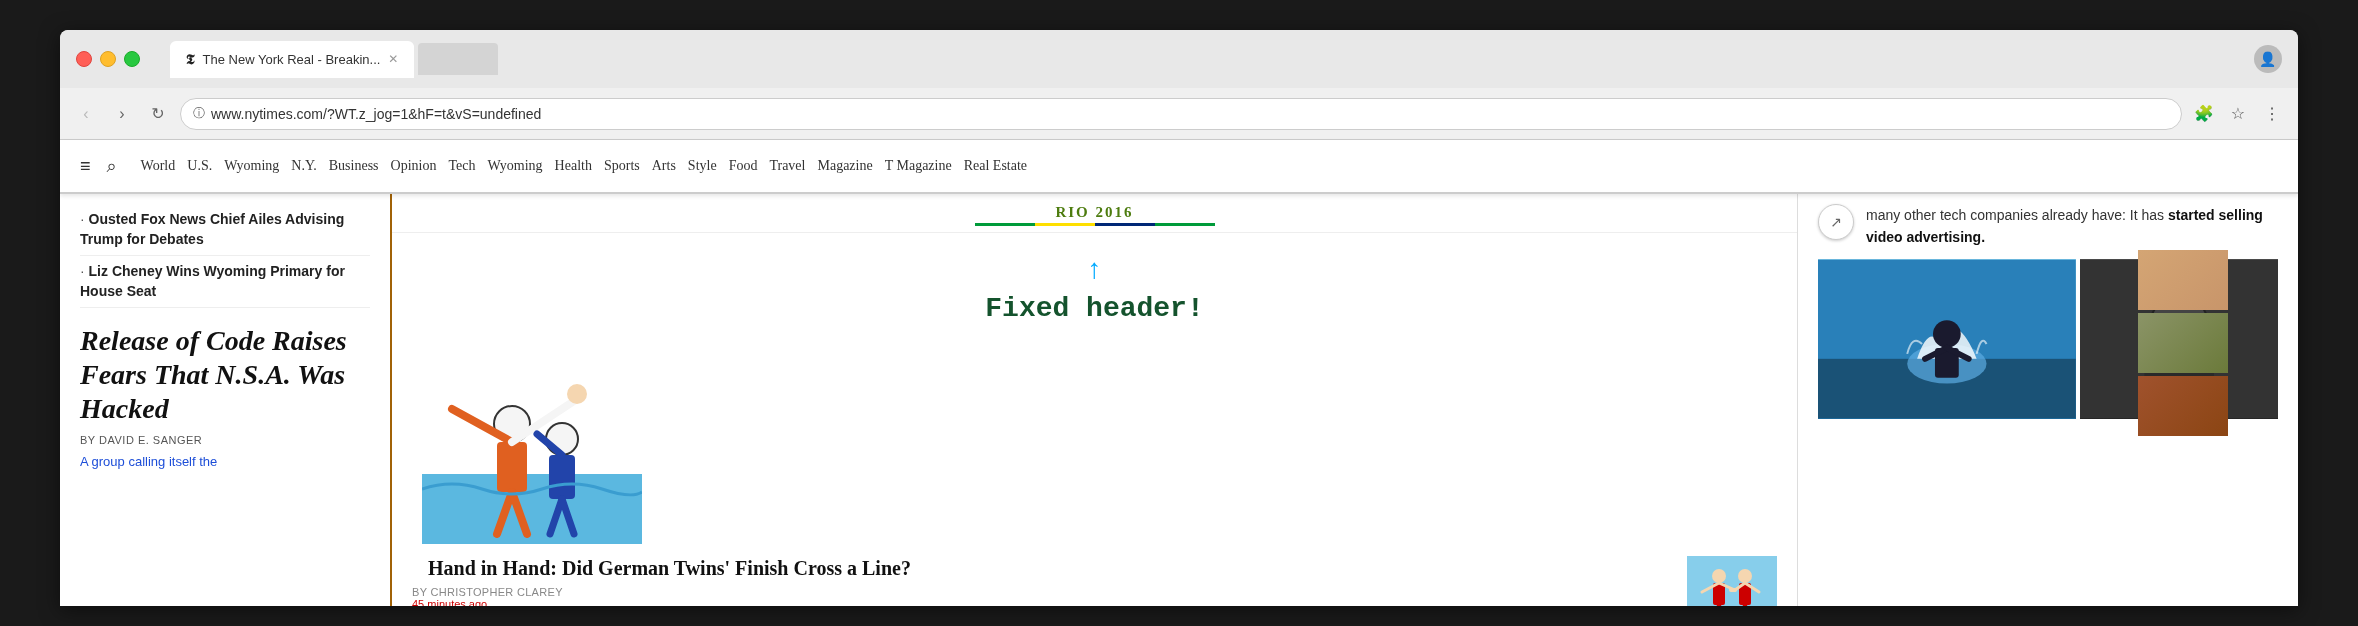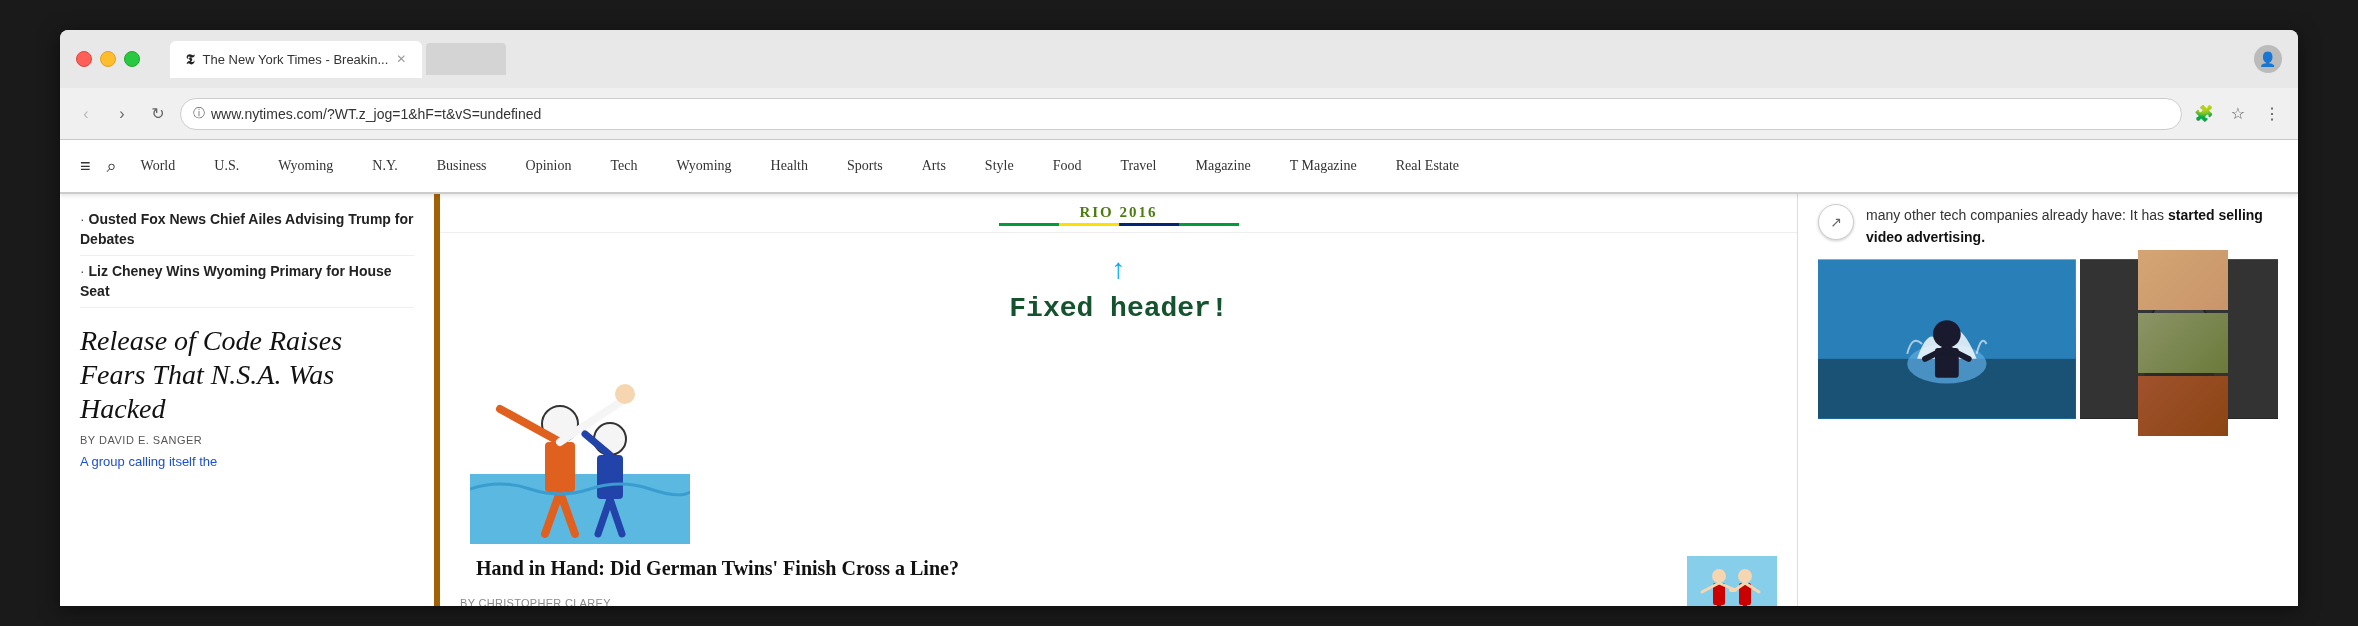--- a/index.html
+++ b/index.html
@@ -199,21 +199,21 @@
 
     .search-icon {
       font-size: 18px;
       color: #333;
       cursor: pointer;
     }
 
     .nyt-nav-items {
       display: flex;
       align-items: center;
-      gap: 39px;
+      gap: 12px;
       flex: 1;
     }
 
     .nyt-nav-item {
       font-size: 14px;
       color: #333;
       cursor: pointer;
       font-family: Georgia, serif;
       white-space: nowrap;
       text-decoration: none;
@@ -229,22 +229,22 @@
     }
 
     .content-inner {
       display: flex;
       flex: 1;
       overflow: hidden;
     }
 
     
     .left-col {
-      width: 380px;
-      border-right: 6px solid #a16207;
+      width: 332px;
+      border-right: 2px solid #a16207;
       padding: 10px 20px;
       overflow: hidden;
     }
 
     .news-item-small {
       font-size: 14px;
       color: #555;
       line-height: 1.4;
       padding: 6px 0;
       border-bottom: 1px solid #eee;
@@ -254,21 +254,21 @@
     }
 
     .news-item-bold {
       font-weight: bold;
       color: #222;
       font-size: 14px;
     }
 
     .main-story-title {
       font-size: 28px;
-      font-weight: normal;
+      font-weight: bold;
       font-style: italic;
       color: #111;
       line-height: 1.2;
       margin-top: 16px;
       font-family: Georgia, serif;
     }
 
     .story-byline {
       font-size: 11px;
       color: #555;
@@ -361,21 +361,21 @@
       font-weight: bold;
       color: #111;
       font-family: Georgia, serif;
       line-height: 1.2;
       margin-left: 16px;
     }
 
     .article-byline {
       font-size: 11px;
       color: #888;
-      margin-top: 17px;
+      margin-top: 6px;
       text-transform: uppercase;
       letter-spacing: 0.3px;
     }
 
     .article-time {
       color: #cc0000;
       font-size: 11px;
     }
 
     
@@ -471,21 +471,21 @@
 
   <div class="title-bar">
     <div class="traffic-lights">
       <div class="traffic-light tl-red"></div>
       <div class="traffic-light tl-yellow"></div>
       <div class="traffic-light tl-green"></div>
     </div>
     <div class="tab-bar">
       <div class="tab-active">
         <span class="tab-nyt-icon">𝕿</span>
-        <span>The New York Times - Breakin...</span>
+        <span>The New York Real - Breakin...</span>
         <span class="tab-close">✕</span>
       </div>
       <div class="tab-inactive"></div>
     </div>
     <div class="profile-icon">👤</div>
   </div>
 
   <div class="address-bar">
     <div class="nav-btn disabled">‹</div>
     <div class="nav-btn">›</div>

